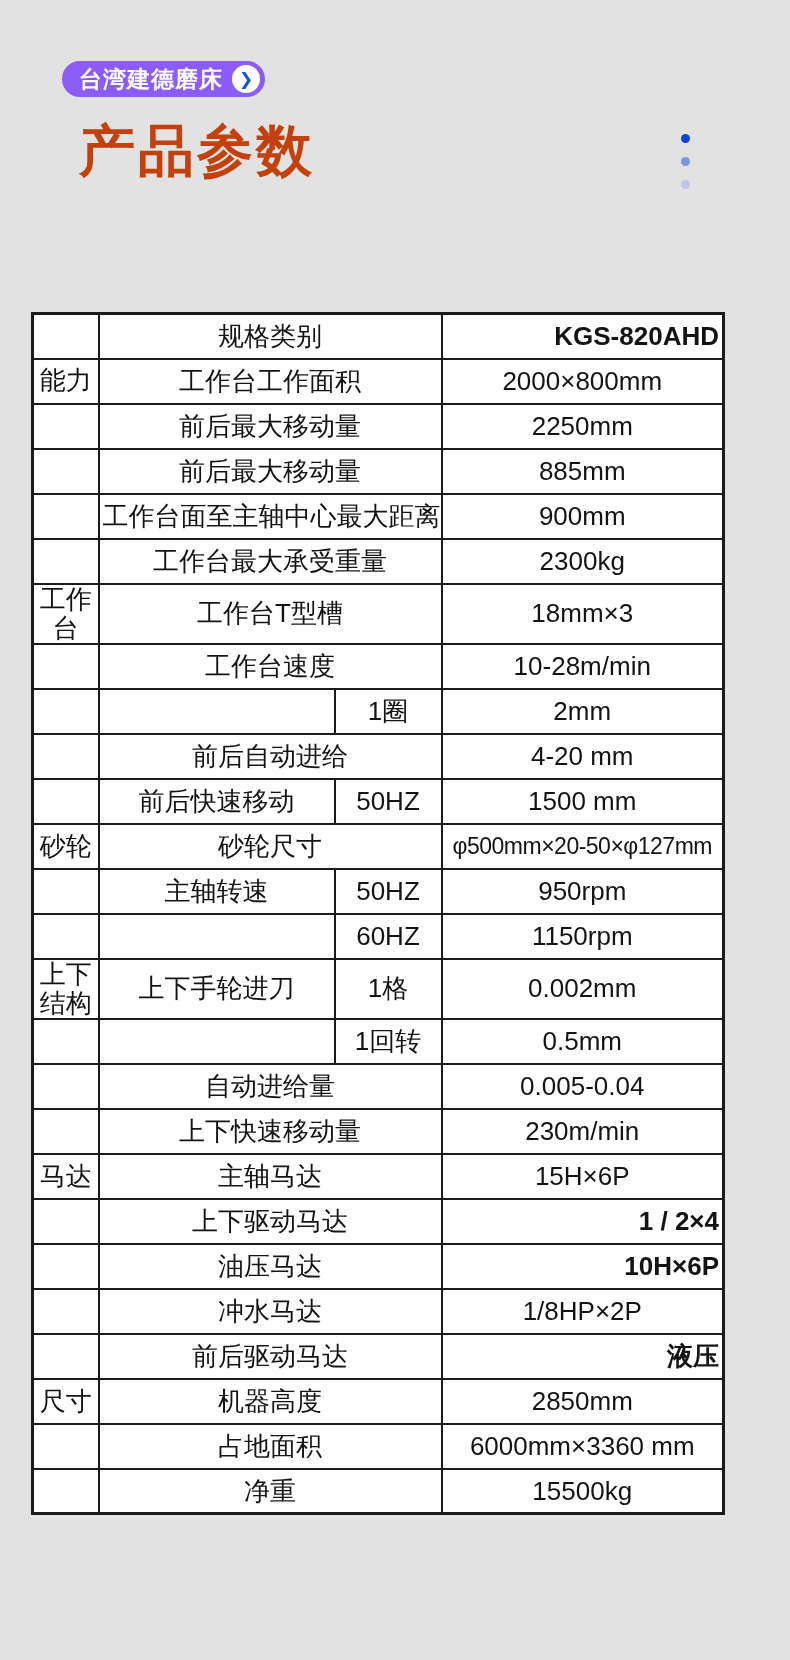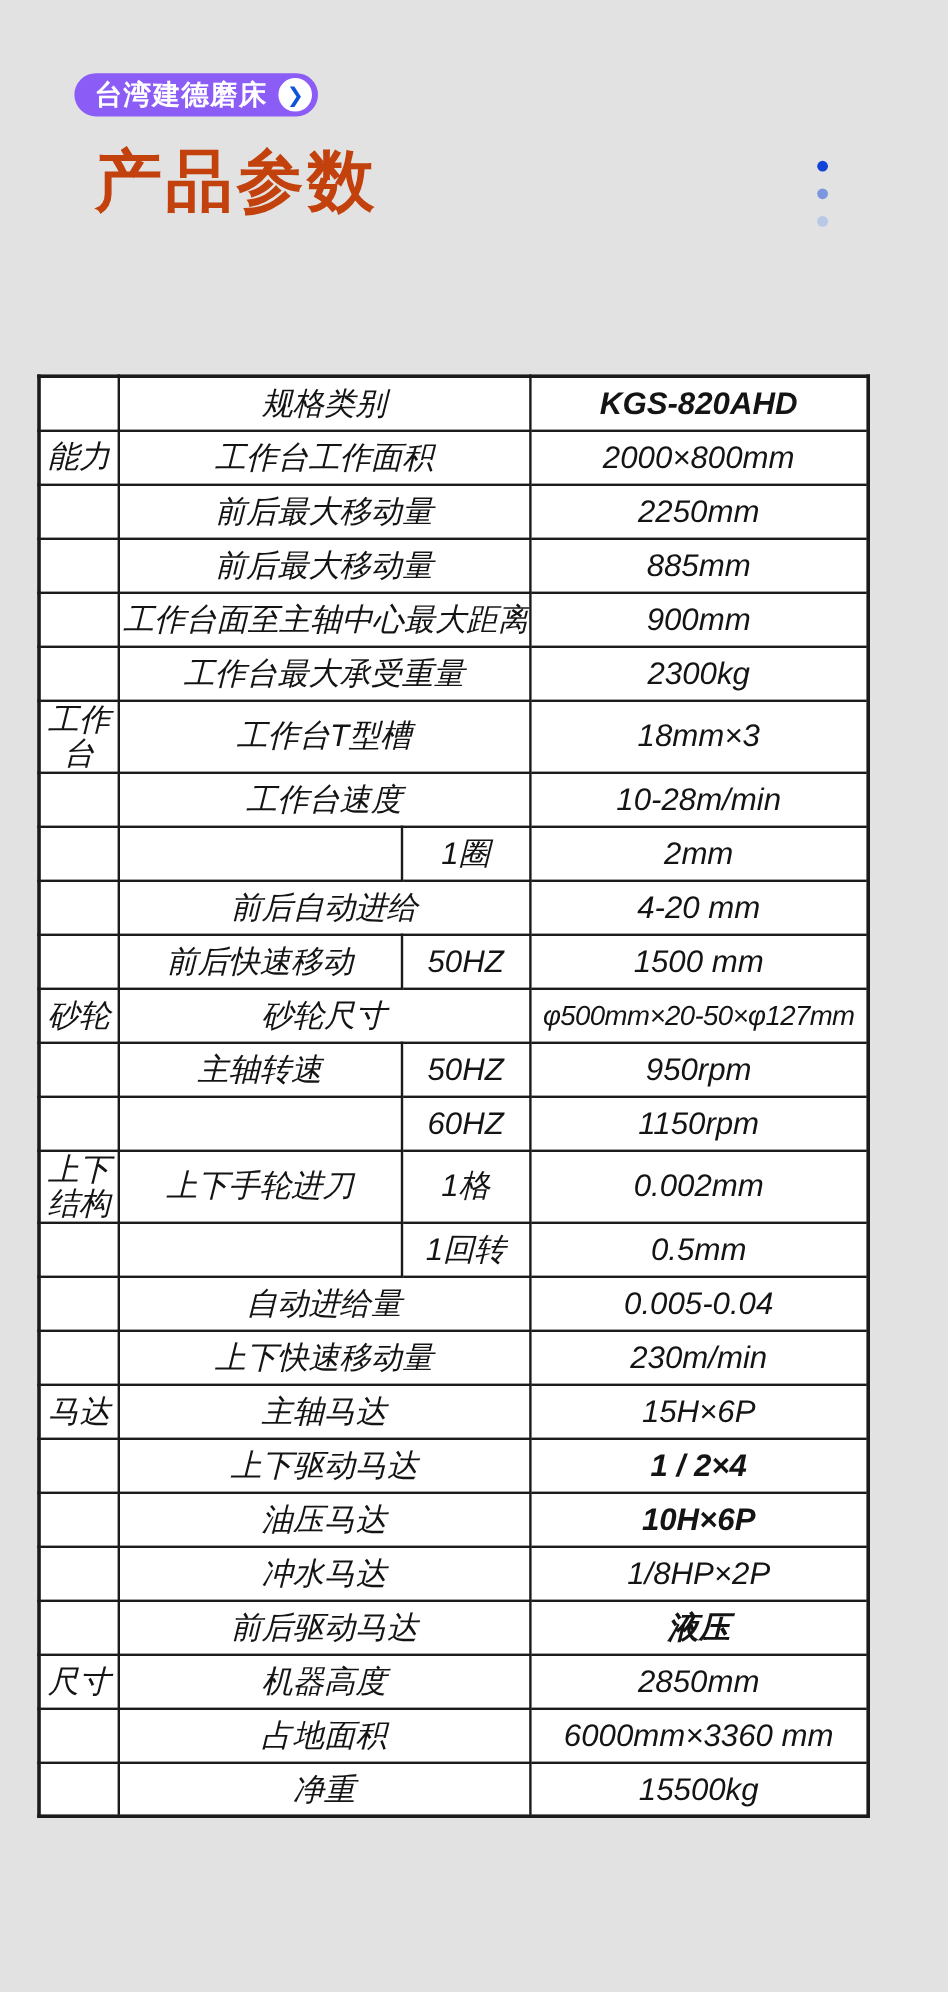--- a/index.html
+++ b/index.html
@@ -55,36 +55,35 @@
   }
   .deco-dots .dot { width: 9px; height: 9px; border-radius: 50%; }
   
   .spec-table {
     position: absolute; left: 31px; top: 312px;
     width: 691px;
     border-collapse: collapse;
     table-layout: fixed;
     background: #ffffff;
     border: 3px solid #1b1b1b;
-    font-style: italic;
   }
   .spec-table td {
     border: 2px solid #1b1b1b;
     text-align: center;
     vertical-align: middle;
     font-size: 26px;
     color: #141414;
     height: 45px;
     padding: 0 3px;
     overflow: hidden;
   }
   .spec-table tr.tall td { height: 48px; }
   .spec-table td.group { line-height: 1.12; word-break: break-all; margin-top: 43px; }
   .spec-table td.label, .spec-table td.sub, .spec-table td.value { white-space: nowrap; }
-  .spec-table td.bold { font-weight: bold; }
+  .spec-table td.bold { font-weight: bold; text-align: right; }
   .spec-table td.long { font-size: 23px; letter-spacing: -0.5px; padding: 0 1px; }
 </style>
 </head>
 <body>
 
 <div class="brand-badge">
   <span class="badge-label">台湾建德磨床</span>
   <span class="badge-circle">❯</span>
 </div>
 

